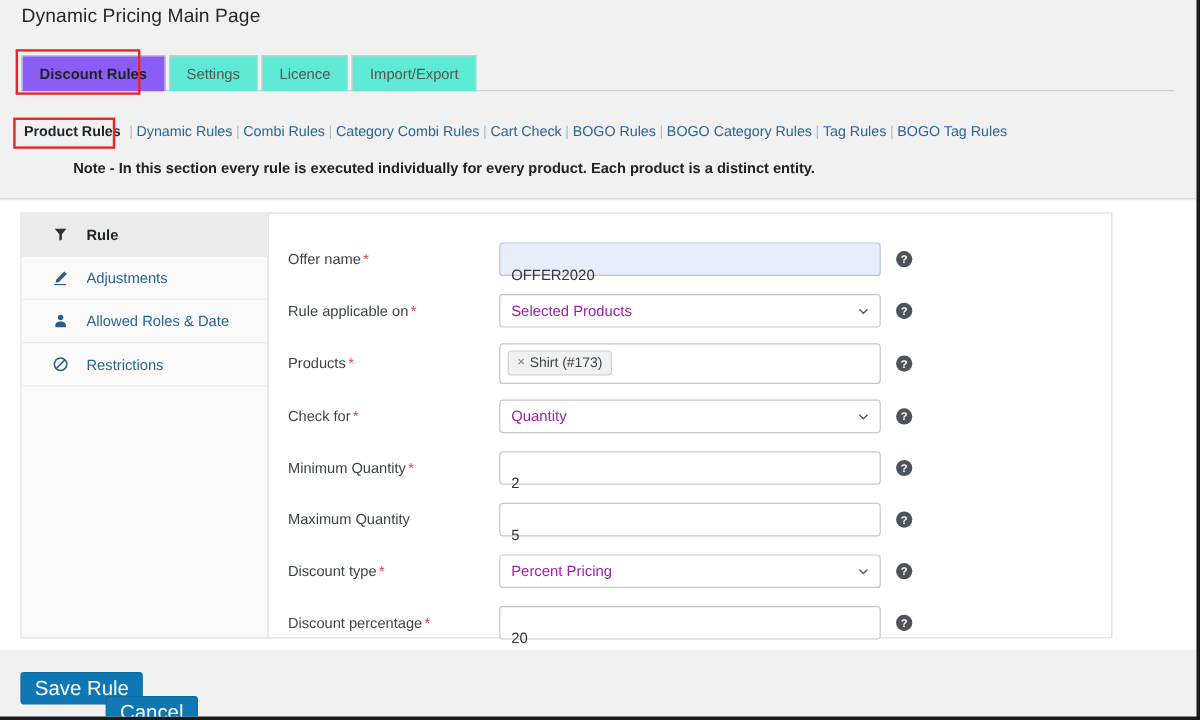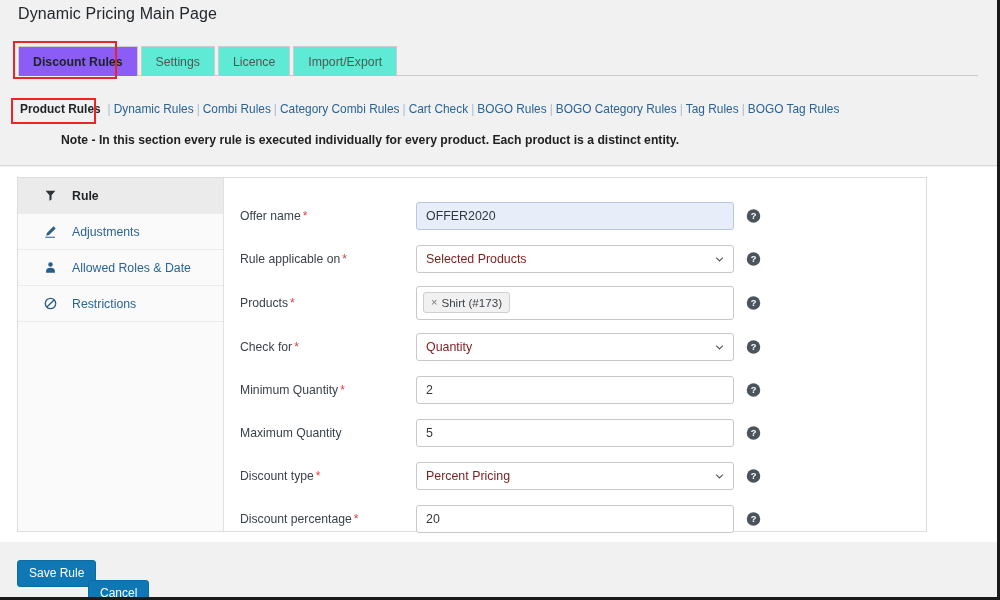--- a/index.html
+++ b/index.html
@@ -174,36 +174,36 @@
     flex: 0 0 318px;
     position: relative;
   }
   .inp {
     width: 318px; height: 28px;
     border: 1px solid #c8c8c8;
     border-radius: 3px;
     background: #ffffff;
     font-size: 12.4px;
     color: #32373c;
-    padding: 0 9px;
+    padding: 13px 9px;
     line-height: 26px;
     font-family: "Liberation Sans", sans-serif;
     display: block;
   }
   .inp.focused {
     background: #e7eefa;
     border-color: #b9c6de;
   }
   .sel {
     width: 318px; height: 28px;
     border: 1px solid #c8c8c8;
     border-radius: 3px;
     background: #ffffff;
     font-size: 12.4px;
-    color: #7f1d1d;
+    color: #a21caf;
     padding: 0 26px 0 9px;
     line-height: 26px;
     position: relative;
     cursor: pointer;
   }
   .sel .chev {
     position: absolute; right: 9px; top: 9px;
     width: 9px; height: 9px;
   }
   .chipbox {
@@ -245,21 +245,21 @@
     width: 997px; height: 55px;
     background: #f1f1f1;
   }
   .btn {
     position: absolute; top: 18px;
     height: 27px;
     background: #1077b5;
     color: #ffffff;
     border: 1px solid #0c6b9f;
     border-radius: 3px;
-    font-size: 12px;
+    font-size: 17px;
     font-family: "Liberation Sans", sans-serif;
     padding: 0 11px;
     cursor: pointer;
     line-height: 25px;
   }
   #btn-save { left: 17px; }
   #btn-cancel { left: 88px; margin-top: 20px; }
 </style>
 </head>
 <body>

